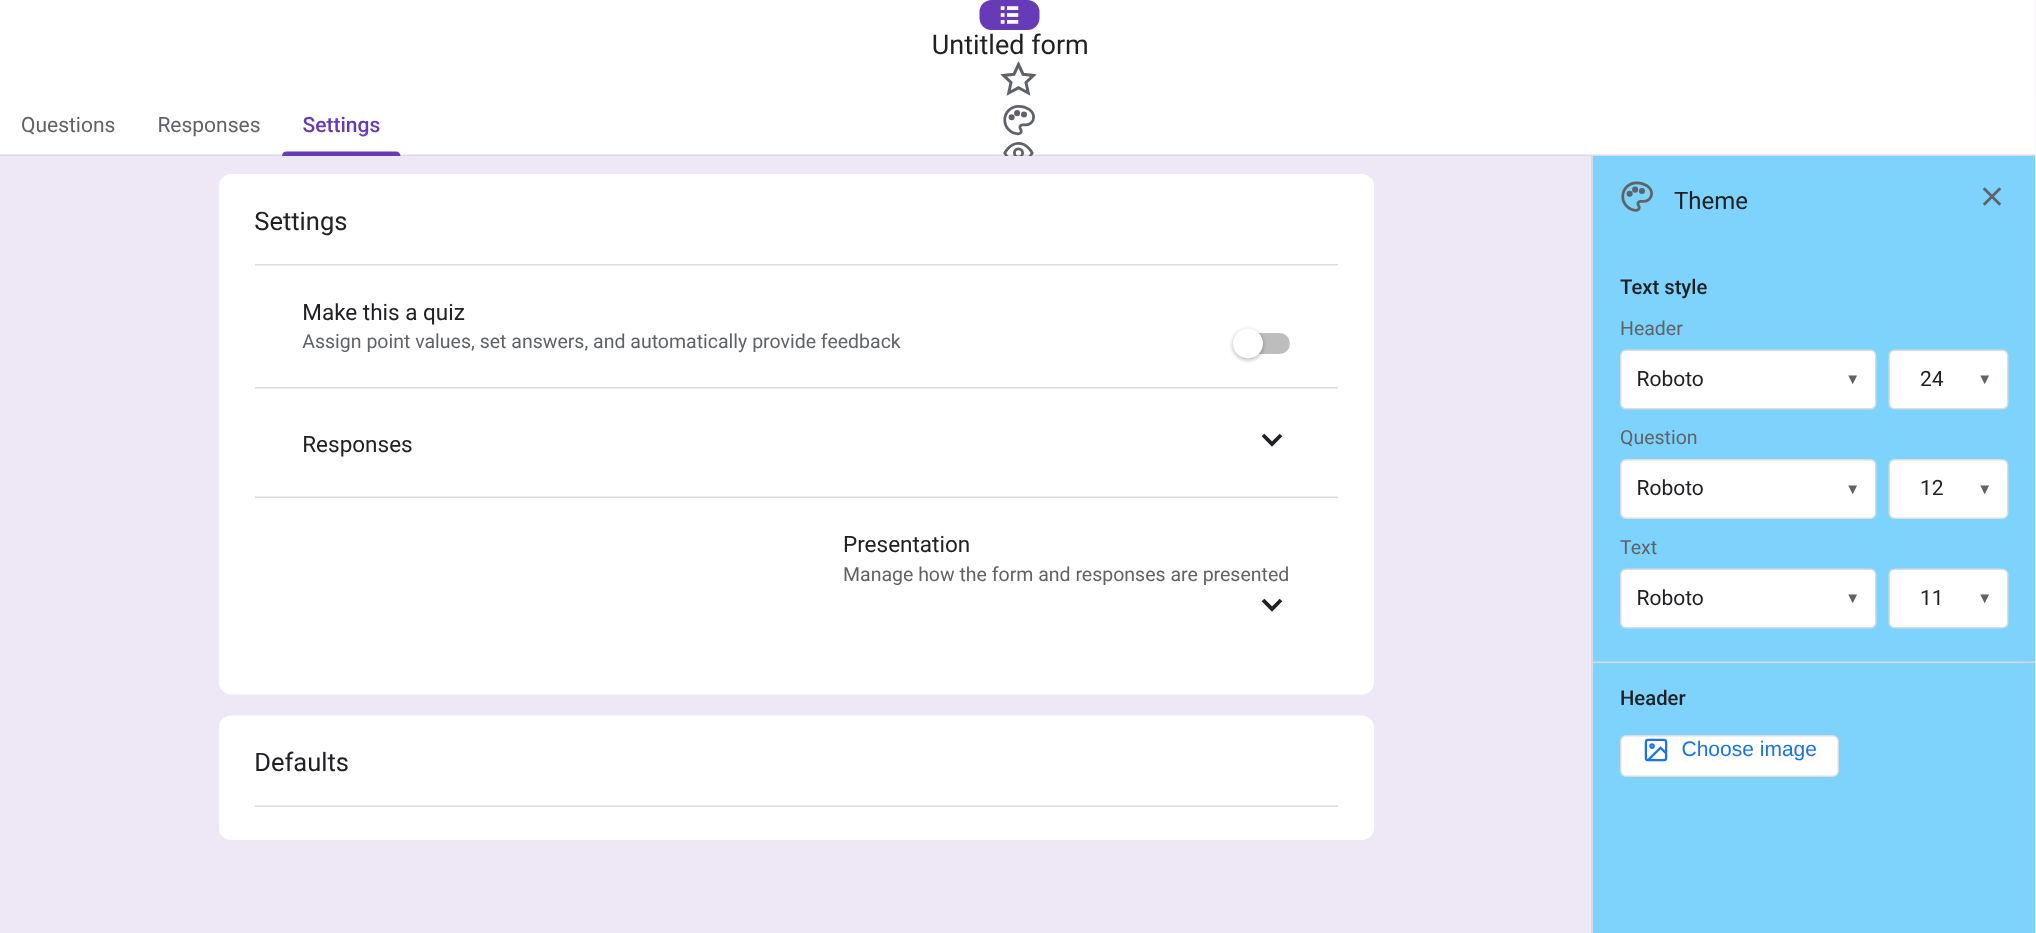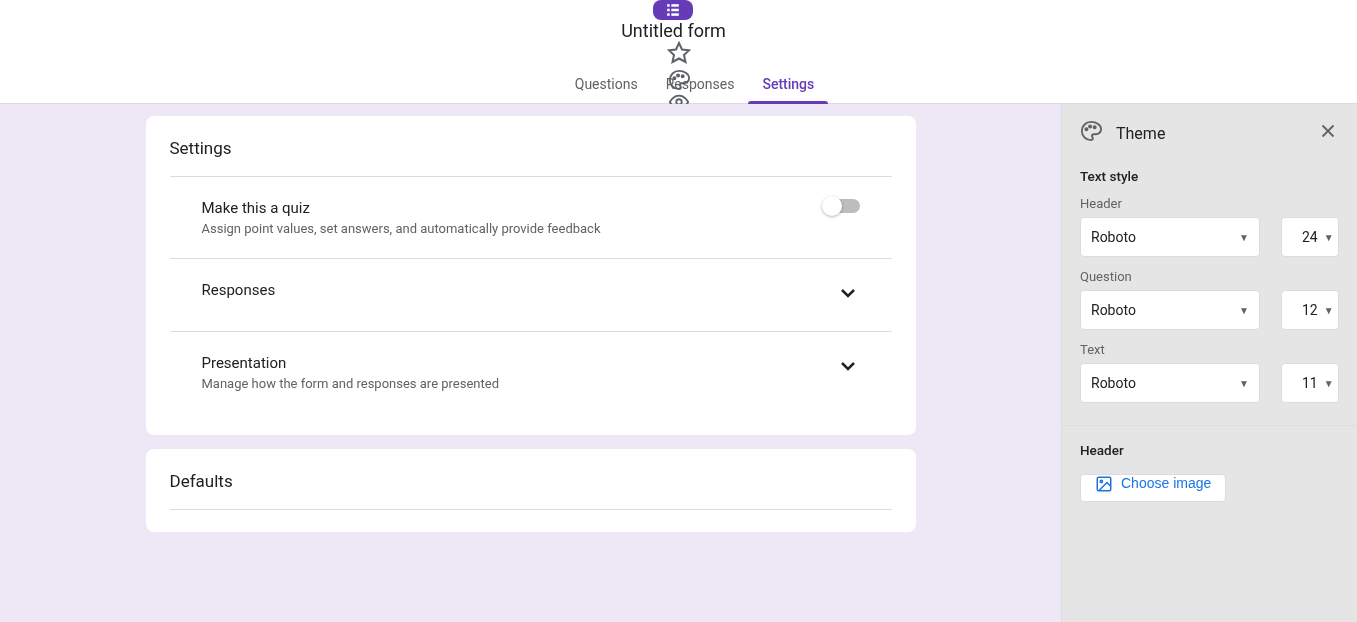--- a/index.html
+++ b/index.html
@@ -6,50 +6,50 @@
   body { font-family: Roboto, Arial, sans-serif; background: #fff; width: 1357px; height: 622px; overflow: hidden; color: #202124; }
   .header { display: flex; align-items: center; height: 64px; padding: 0 16px; background: #fff; flex-direction: column; }
   .logo { width: 40px; height: 40px; background: #673ab7; border-radius: 8px; display: flex; align-items: center; justify-content: center; margin-right: 12px; }
   .logo svg { fill: #fff; }
   .form-title { font-size: 18px; color: #202124; margin-right: 10px; }
   .star-icon { color: #5f6368; cursor: pointer; }
   .header-spacer { flex: 1; }
   .header-btn { width: 40px; height: 40px; border-radius: 50%; display: flex; align-items: center; justify-content: center; color: #5f6368; cursor: pointer; margin: 0 4px; }
   .send-btn { background: #a21caf; color: #fff; border: none; border-radius: 6px; padding: 0 24px; height: 36px; font-size: 14px; font-weight: 500; cursor: pointer; margin: 0 8px 0 12px; }
   .avatar { width: 32px; height: 32px; border-radius: 50%; background: #c5221f; color: #fff; display: flex; align-items: center; justify-content: center; font-size: 15px; font-weight: 500; margin-left: 8px; cursor: pointer;}
-  .tabs { display: flex; justify-content: center; border-bottom: 1px solid #dadce0; height: 40px; padding-left: 32px; }
+  .tabs { display: flex; border-bottom: 1px solid #dadce0; height: 40px; }
   .tab { padding: 0 14px; font-size: 14px; color: #5f6368; display: flex; align-items: center; cursor: pointer; position: relative; }
   .tab.active { color: #673ab7; font-weight: 500; }
   .tab.active::after { content: ""; position: absolute; left: 0; right: 0; bottom: -1px; height: 3px; background: #673ab7; border-radius: 3px 3px 0 0; }
   .workspace { display: flex; height: calc(622px - 104px); }
   .canvas { flex: 1; background: #ede7f6; padding: 12px 40px; overflow: auto; }
   .card { background: #fff; border-radius: 8px; max-width: 770px; margin: 0 auto 14px auto; padding: 22px 24px; }
   .card h2 { font-size: 17px; font-weight: 400; color: #202124; padding: 0 0 18px 0; border-bottom: 1px solid #dadce0; }
   .card h2.noborder { border-bottom: 1px solid #dadce0; }
-  .setting-row { display: flex; align-items: flex-start; padding: 22px 32px; border-bottom: 1px solid #dadce0; }
-  .setting-row:last-child { border-bottom: none; }
+  .setting-row { display: flex; align-items: flex-end; padding: 22px 32px; border-bottom: 1px solid #dadce0; }
+  .setting-row:last-child { border-bottom: none; flex-direction: column; }
   .setting-text { flex: 1; }
   .setting-title { font-size: 15px; color: #202124; margin-bottom: 4px; }
   .setting-desc { font-size: 13px; color: #5f6368; }
   .toggle { width: 36px; height: 14px; background: #bdbdbd; border-radius: 7px; position: relative; cursor: pointer; }
   .toggle::after { content: ""; position: absolute; width: 20px; height: 20px; background: #fff; border-radius: 50%; top: -3px; left: -2px; box-shadow: 0 1px 3px rgba(0,0,0,0.3); }
   .expand-icon { color: #202124; cursor: pointer; }
-  .sidepanel { width: 296px; border-left: 1px solid #dadce0; background: #e5e5e5; display: flex; flex-direction: column; }
+  .sidepanel { width: 296px; border-left: 1px solid #dadce0; background: #7dd3fc; display: flex; flex-direction: column; }
   .sidepanel-header { display: flex; align-items: center; padding: 16px 18px; }
   .sidepanel-header .icon { color: #5f6368; margin-right: 14px; }
   .sidepanel-header h3 { font-size: 16px; font-weight: 400; flex: 1; }
   .close-btn { color: #5f6368; cursor: pointer; }
   .sidepanel-body { padding: 6px 18px 18px 18px; overflow-y: auto; flex: 1; }
   .section-label { font-size: 13.5px; font-weight: 500; color: #202124; margin: 16px 0 12px 0; }
-  .section-label.first { margin-top: 0; }
+  .section-label.first { margin-top: 16px; }
   .sub-label { font-size: 13px; color: #5f6368; margin: 12px 0 6px 0; }
-  .select-row { display: flex; gap: 21px; }
+  .select-row { display: flex; gap: 8px; }
   .select-box { border: 1px solid #dadce0; border-radius: 4px; height: 40px; display: flex; align-items: center; padding: 0 10px; font-size: 14px; color: #202124; cursor: pointer; background: #fff; }
   .select-box.font { flex: 1; justify-content: space-between; }
-  .select-box.size { width: 58px; justify-content: space-between; padding-left: 20px; }
+  .select-box.size { width: 80px; justify-content: space-between; padding-left: 20px; }
   .dropdown-arrow { font-size: 10px; color: #5f6368; margin-left: 6px; }
   .divider { border-top: 1px solid #dadce0; margin: 22px -18px 0 -18px; }
   .choose-image-btn { border: 1px solid #dadce0; border-radius: 4px; height: 28px; display: inline-flex; align-items: flex-start; padding: 0 14px; font-size: 14px; color: #1a73e8; background: #fff; cursor: pointer; margin-top: 4px; gap: 8px; font-weight: 500;}
 </style>
 </head>
 <body>
 
 <div class="header">
   <div class="logo">
     <svg width="20" height="20" viewBox="0 0 24 24">

